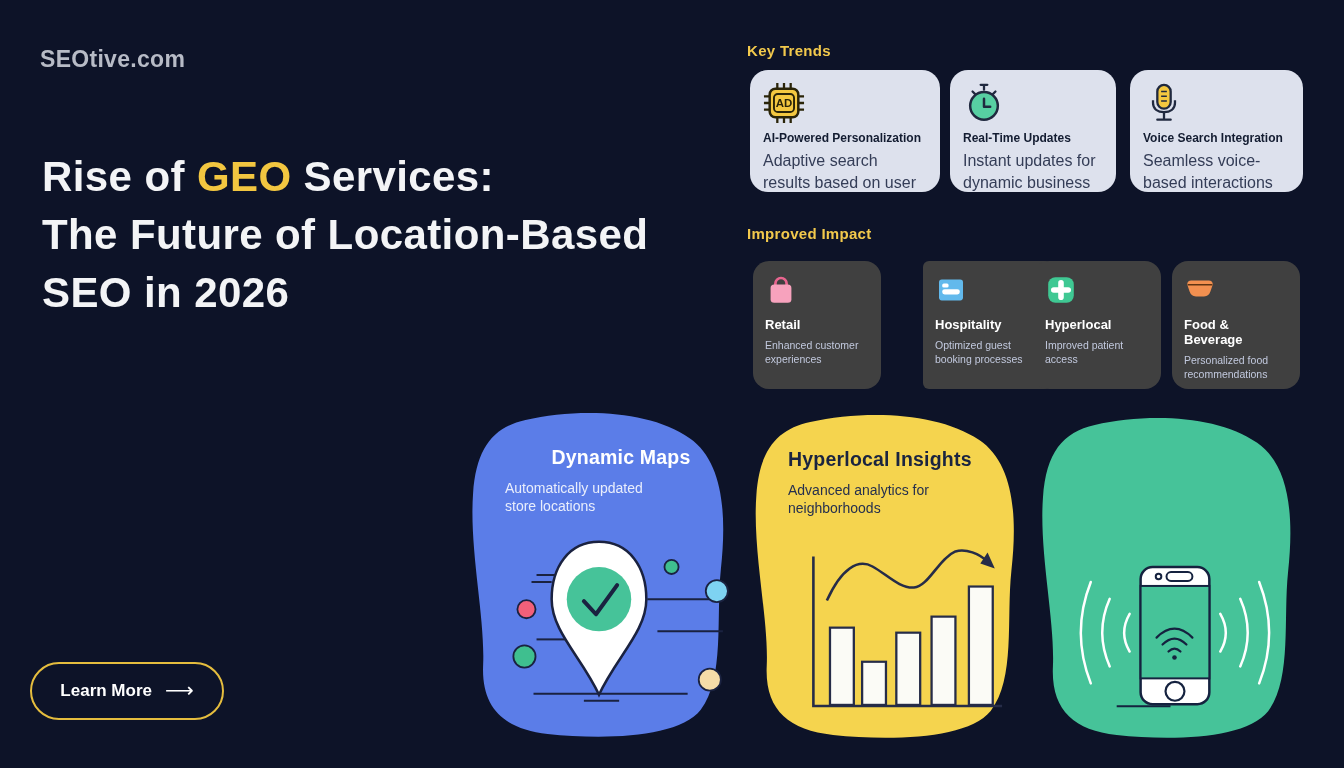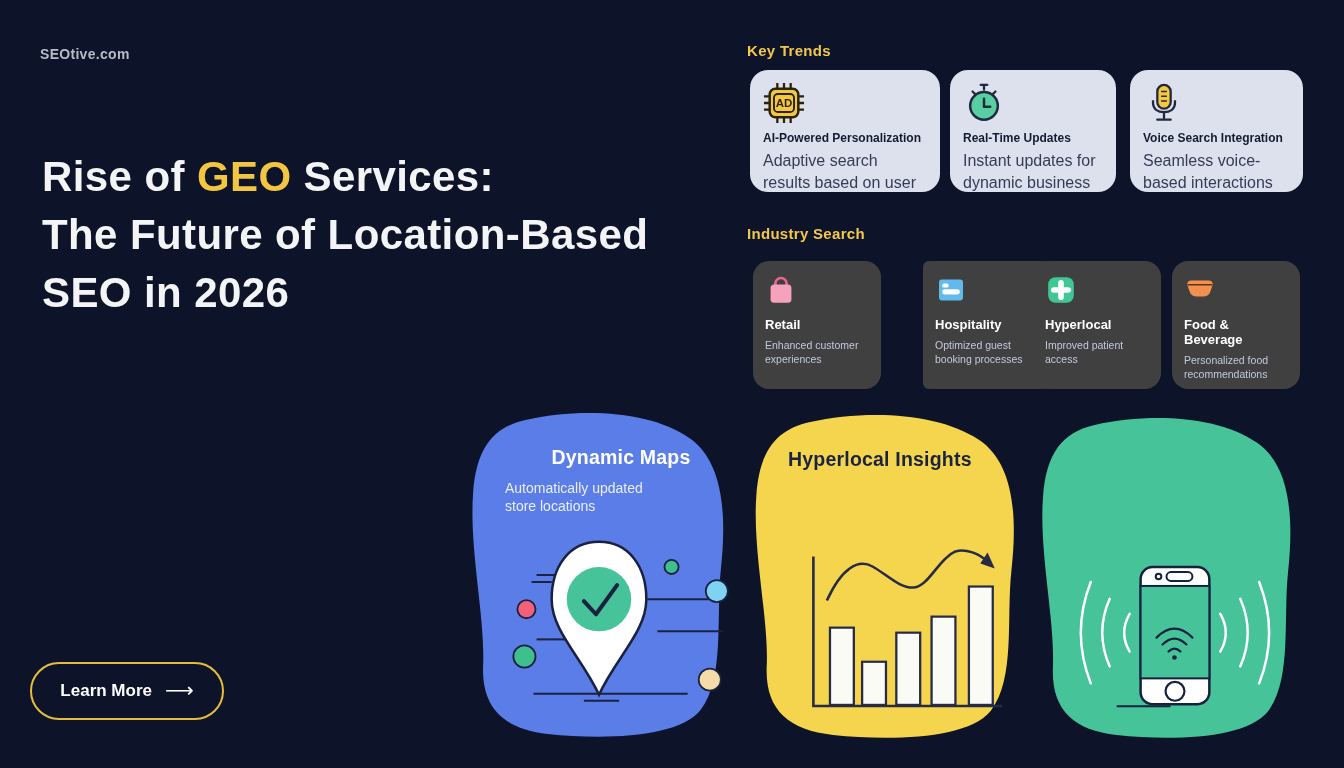--- a/index.html
+++ b/index.html
@@ -4,21 +4,21 @@
 <style>
   * { margin:0; padding:0; box-sizing:border-box; }
   html,body { width:1344px; height:768px; }
   body {
     position:relative; overflow:hidden;
     background:#0d1328;
     font-family:"Liberation Sans", sans-serif;
     color:#f3f4f6;
   }
   
-  .logo { position:absolute; left:40px; top:46px; font-size:14px; font-weight:bold; color:#b7bbc6; letter-spacing:.3px; }
+  .logo { position:absolute; left:40px; top:46px; font-size:23px; font-weight:bold; color:#b7bbc6; letter-spacing:.3px; }
   
   .headline { position:absolute; left:42px; top:148px; width:690px; font-size:42px; font-weight:bold; line-height:58px; letter-spacing:.4px; }
   .headline .accent { color:#f2c640; }
   
   .cta {
     position:absolute; left:30px; top:662px; width:194px; height:58px;
     border:2px solid #e5bd3e; border-radius:29px; background:transparent;
     display:flex; align-items:center; justify-content:center; gap:13px;
     color:#ffffff; font-size:17px; font-weight:bold; cursor:pointer;
   }
@@ -112,21 +112,21 @@
       <rect x="15" y="3" width="14" height="25" rx="7" fill="#f4c840" stroke="#20293f" stroke-width="2.4"></rect>
       <path d="M19 10h6 M19 15h6 M19 20h6" stroke="#20293f" stroke-width="1.6"></path>
       <path d="M10.5 19v3c0 6.3 5.1 9.5 11.5 9.5s11.5-3.2 11.5-9.5v-3" fill="none" stroke="#20293f" stroke-width="2.4"></path>
       <path d="M22 32v6 M15 39.5h14" stroke="#20293f" stroke-width="2.4" stroke-linecap="round"></path>
     </svg>
   </div>
   <div class="kt-title">Voice Search Integration</div>
   <div class="kt-desc">Seamless voice-based interactions</div>
 </div>
 
-<div class="section-label ii-label">Industry Search</div>
+<div class="section-label ii-label">Improved Impact</div>
 
 <div class="ii-card ii-1">
   <div class="icon">
     <svg viewBox="0 0 40 40" width="32" height="32">
       <path d="M13 17v-5a7 7 0 0 1 14 0v5" fill="none" stroke="#e8658f" stroke-width="3.4"></path>
       <rect x="7" y="13" width="26" height="23" rx="4.5" fill="#f7a2bd"></rect>
     </svg>
   </div>
   <div class="ii-title">Retail</div>
   <div class="ii-desc">Enhanced customer experiences</div>
@@ -205,20 +205,21 @@
       <rect x="112" width="23" height="43" y="251"></rect>
       <rect x="145" width="23" height="72" y="222"></rect>
       <rect x="179" width="23" height="88" y="206"></rect>
       <rect x="215" width="23" height="118" y="176"></rect>
     </g>
     <path d="M78,190 C92,158 108,148 122,156 C136,164 148,178 162,177 C176,176 186,148 202,141 C212,138 225,143 234,152" fill="none" stroke="#262c48" stroke-width="2.5"></path>
     <polygon points="240,158 226,153 233,142" fill="#262c48"></polygon>
   </svg>
   <div class="f-text">
     <div class="f-title">Hyperlocal Insights</div>
+    <div class="f-desc">Advanced analytics for neighborhoods</div>
   </div>
 </div>
 
 <div class="feature f-mobile">
   <svg class="blob" viewBox="0 0 272 330" preserveAspectRatio="none">
     <path d="M62,12 C115,0 185,2 225,30 C258,53 262,105 256,160 C251,208 260,268 236,300 C214,328 140,330 84,324 C40,319 18,298 20,255 C22,208 6,140 10,85 C13,40 30,19 62,12 Z" fill="#46c399"></path>
   </svg>
   <svg class="art" viewBox="0 0 272 330" preserveAspectRatio="none">
     <g stroke="#ffffff" stroke-width="2.5" fill="none" stroke-linecap="round">
       <path d="M97,202 Q86,221 97,240 M77,187 Q62,221 77,255 M58,170 Q38,221 58,272"></path>

